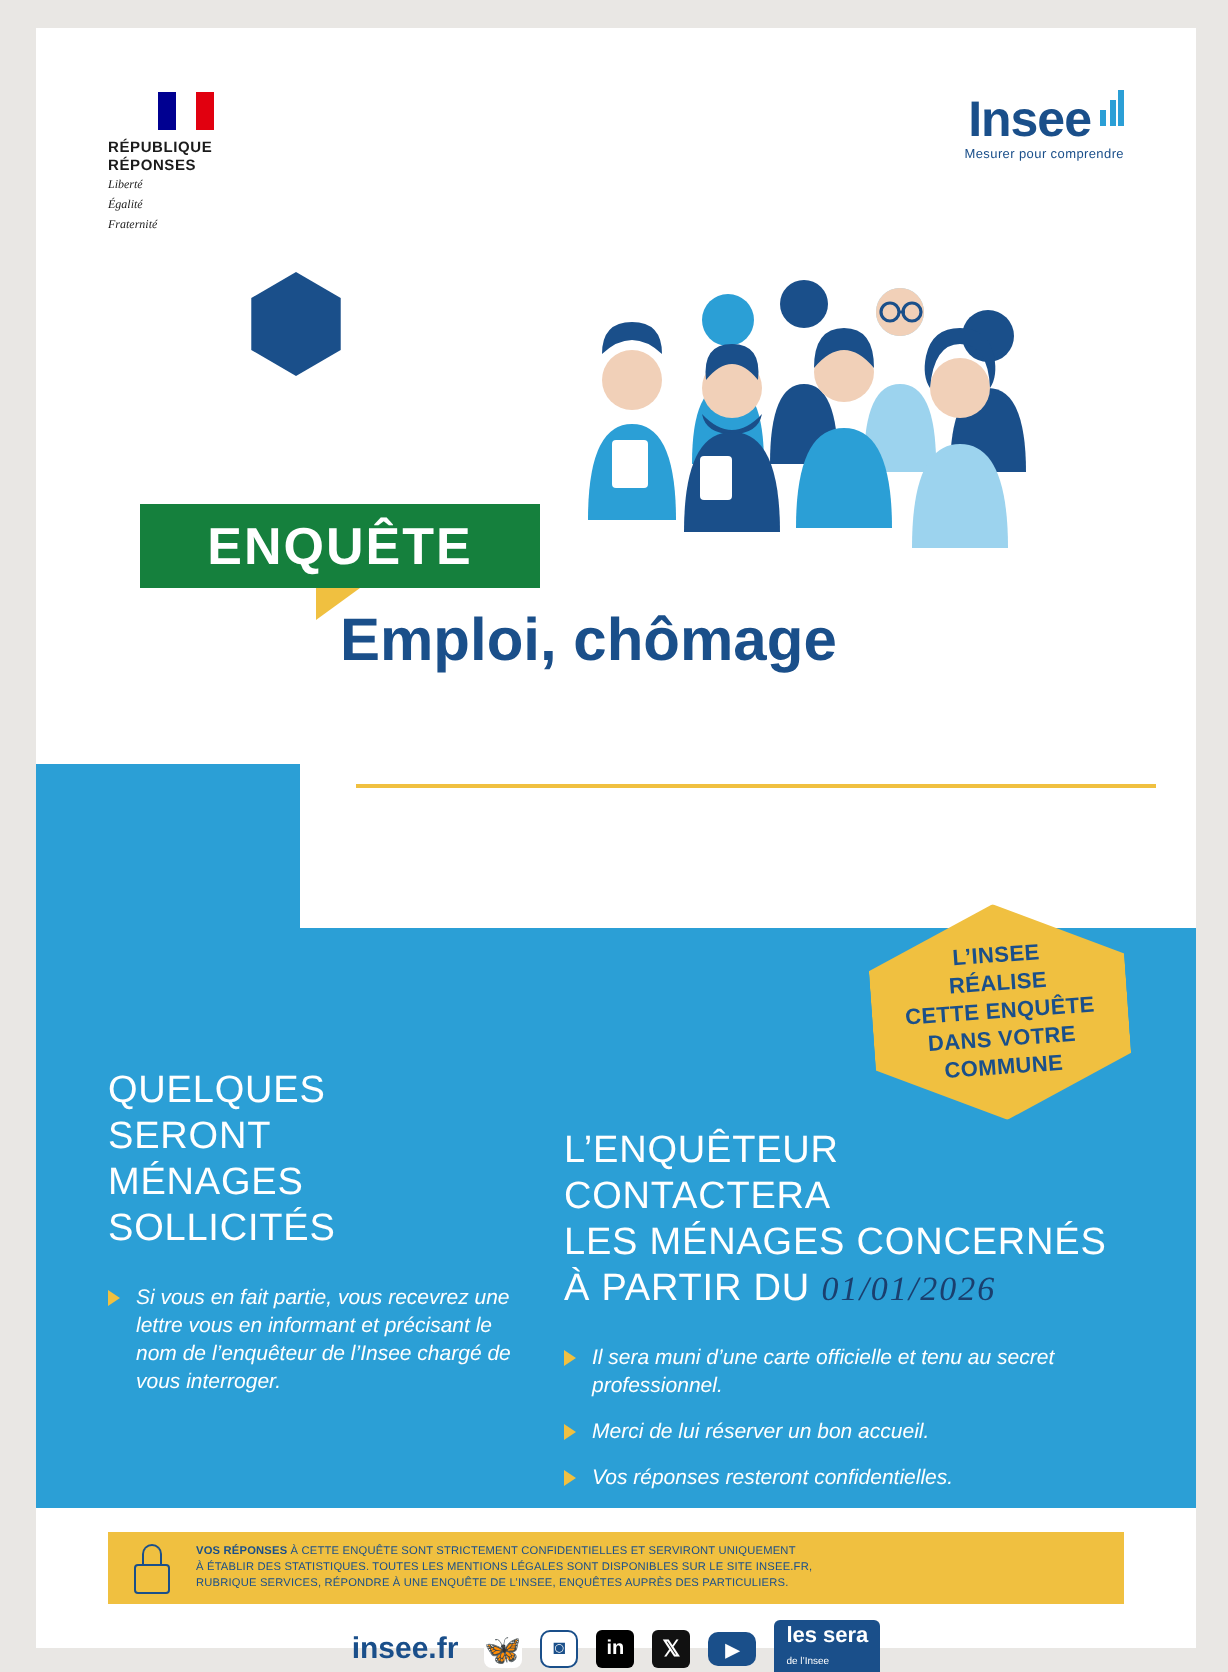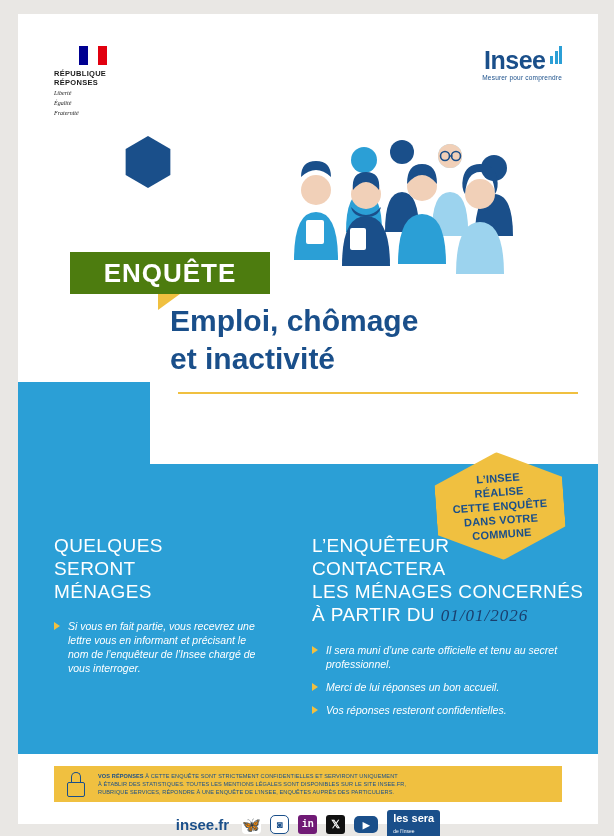--- a/index.html
+++ b/index.html
@@ -91,21 +91,21 @@
     position: absolute; left: 104px; top: 122px;
     width: 52px; height: 52px;
     background: #1a4f8a;
     clip-path: polygon(50% 0%, 93% 25%, 93% 75%, 50% 100%, 7% 75%, 7% 25%);
   }
 
   
   .banner {
     position: absolute; left: 52px; top: 238px;
     width: 200px; height: 42px;
-    background: #4d7c0f;
+    background: #15803d;
     display: flex; align-items: center; justify-content: center;
   }
   .banner-tail {
     position: absolute; left: 140px; top: 280px;
     width: 0; height: 0;
     border-left: 22px solid #f0c040;
     border-bottom: 16px solid transparent;
   }
   .banner-text {
     font-size: 26px; font-weight: bold; color: #ffffff; letter-spacing: 1px;
@@ -145,21 +145,21 @@
     display: flex; flex-direction: column; align-items: center; justify-content: center;
     transform: rotate(-4deg);
   }
   .callout div {
     font-size: 11px; font-weight: bold; color: #1a4f8a;
     line-height: 14px; text-align: center; letter-spacing: .2px;
   }
 
   
   .col-left  { position: absolute; left: 36px;  top: 520px; width: 210px; }
-  .col-right { position: absolute; left: 264px; top: 520px; width: 290px; margin-left: 30px; }
+  .col-right { position: absolute; left: 264px; top: 550px; width: 290px; }
 
   .col-head {
     font-size: 19px; font-weight: normal; color: #ffffff;
     line-height: 23px; letter-spacing: .4px;
   }
   .handwritten {
     font-family: "Liberation Serif", serif;
     font-style: italic; font-size: 17px; color: #1a3f6e;
     letter-spacing: 1px;
   }
@@ -209,21 +209,21 @@
   .site {
     font-size: 15px; font-weight: bold; color: #1a4f8a; margin-right: 4px;
   }
   .sicon {
     width: 19px; height: 19px; border-radius: 4px;
     display: flex; align-items: center; justify-content: center;
     color: #ffffff; font-size: 11px; font-weight: bold;
   }
   .ic-bluesky  { background: #ffffff; color: #1a9cf0; font-size: 15px; }
   .ic-instagram{ background: #ffffff; color: #1a4f8a; border: 1.6px solid #1a4f8a; border-radius: 5px; font-size: 10px; }
-  .ic-linkedin { background: #701a75; border-radius: 3px; font-size: 10px; font-family: Liberation Mono, monospace; }
+  .ic-linkedin { background: #000000; border-radius: 3px; font-size: 10px; }
   .ic-x        { background: #111111; border-radius: 3px; font-size: 11px; }
   .ic-youtube  { background: #1a4f8a; width: 24px; height: 17px; border-radius: 5px; font-size: 9px; }
   .blog {
     background: #1a4f8a; color: #ffffff; border-radius: 3px;
     padding: 2px 6px 3px 6px; line-height: 10px; text-align: left;
   }
   .blog .b1 { font-size: 11px; font-weight: bold; }
   .blog .b2 { font-size: 5px; }
 </style>
 </head>
@@ -301,39 +301,39 @@
       </svg>
     </div>
 
     <div class="banner">
       <span class="banner-text">ENQUÊTE</span>
     </div>
     <div class="banner-tail"></div>
 
     <div class="title-block">
       <div class="title-line">Emploi, chômage</div>
-      <div class="title-line">et inactivité</div>
     </div>
 
     <div class="blue-band"></div>
     <div class="white-notch"></div>
     <div class="rule"></div>
 
     <div class="callout">
       <div>L’INSEE</div>
       <div>RÉALISE</div>
       <div>CETTE ENQUÊTE</div>
       <div>DANS VOTRE</div>
       <div>COMMUNE</div>
     </div>
 
     <div class="col-left">
       <div class="col-head">QUELQUES</div>
       <div class="col-head">SERONT</div>
       <div class="col-head">MÉNAGES</div>
+      <div class="col-head">SOLLICITÉS</div>
       <div class="bullets">
         <div class="bullet">
           <span class="tri"></span>
           <span>Si vous en fait partie, vous recevrez une lettre vous en informant et précisant le nom de l’enquêteur de l’Insee chargé de vous interroger.</span>
         </div>
       </div>
     </div>
 
     <div class="col-right">
       <div class="col-head">L’ENQUÊTEUR</div>
@@ -343,21 +343,21 @@
         <span>À PARTIR DU</span>
         <span class="handwritten">01/01/2026</span>
       </div>
       <div class="bullets">
         <div class="bullet">
           <span class="tri"></span>
           <span>Il sera muni d’une carte officielle et tenu au secret professionnel.</span>
         </div>
         <div class="bullet">
           <span class="tri"></span>
-          <span>Merci de lui réponses un bon accueil.</span>
+          <span>Merci de lui réserver un bon accueil.</span>
         </div>
         <div class="bullet">
           <span class="tri"></span>
           <span>Vos réponses resteront confidentielles.</span>
         </div>
       </div>
     </div>
 
     <div class="legal">
       <div class="lock">

